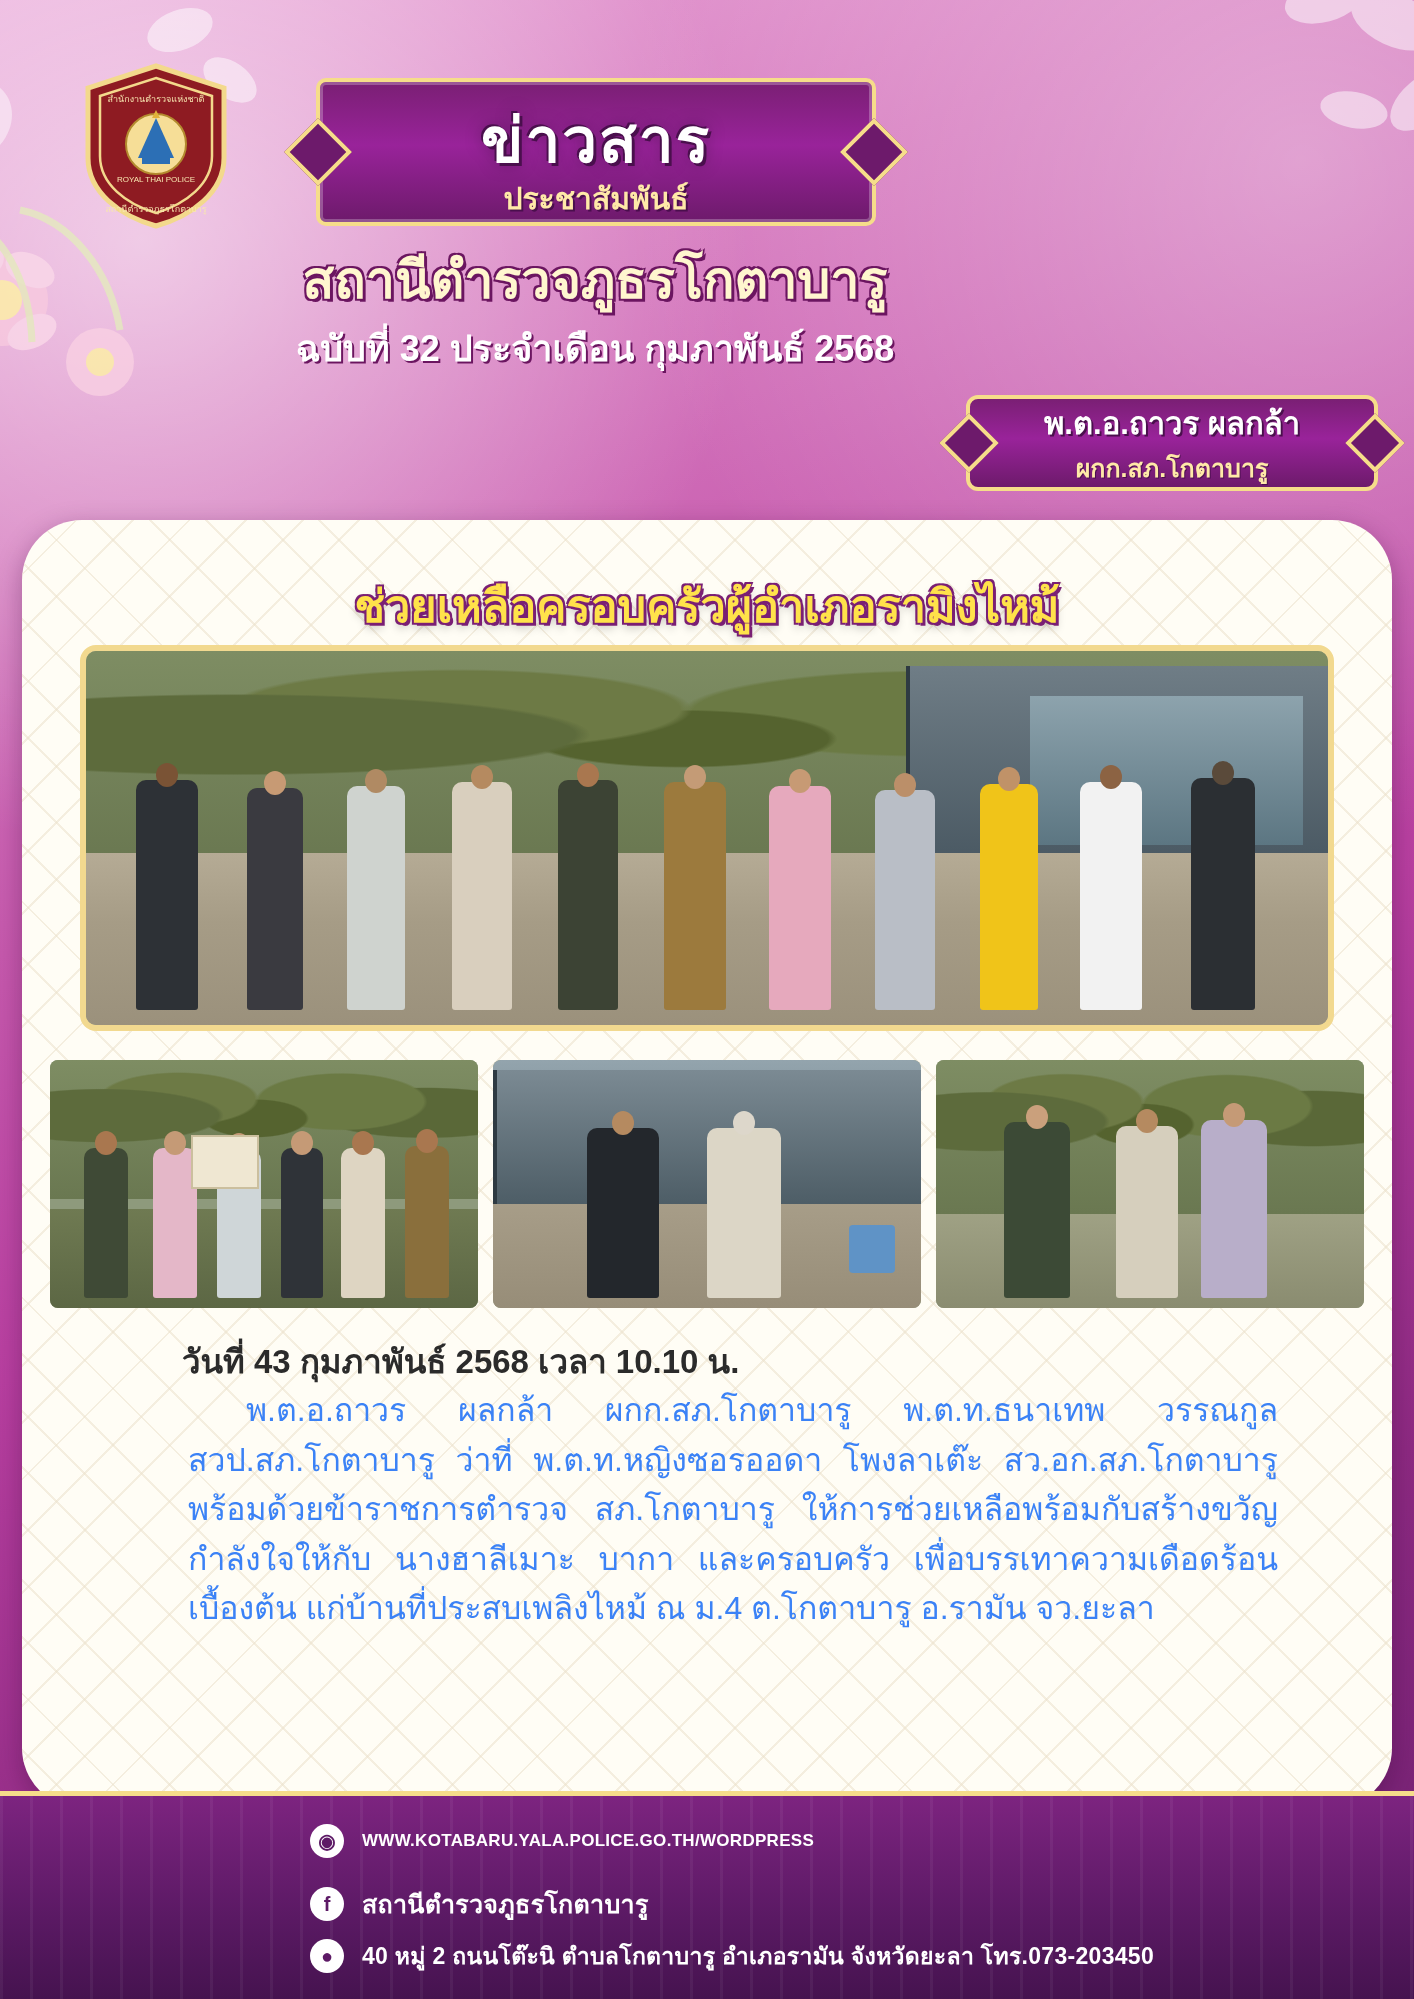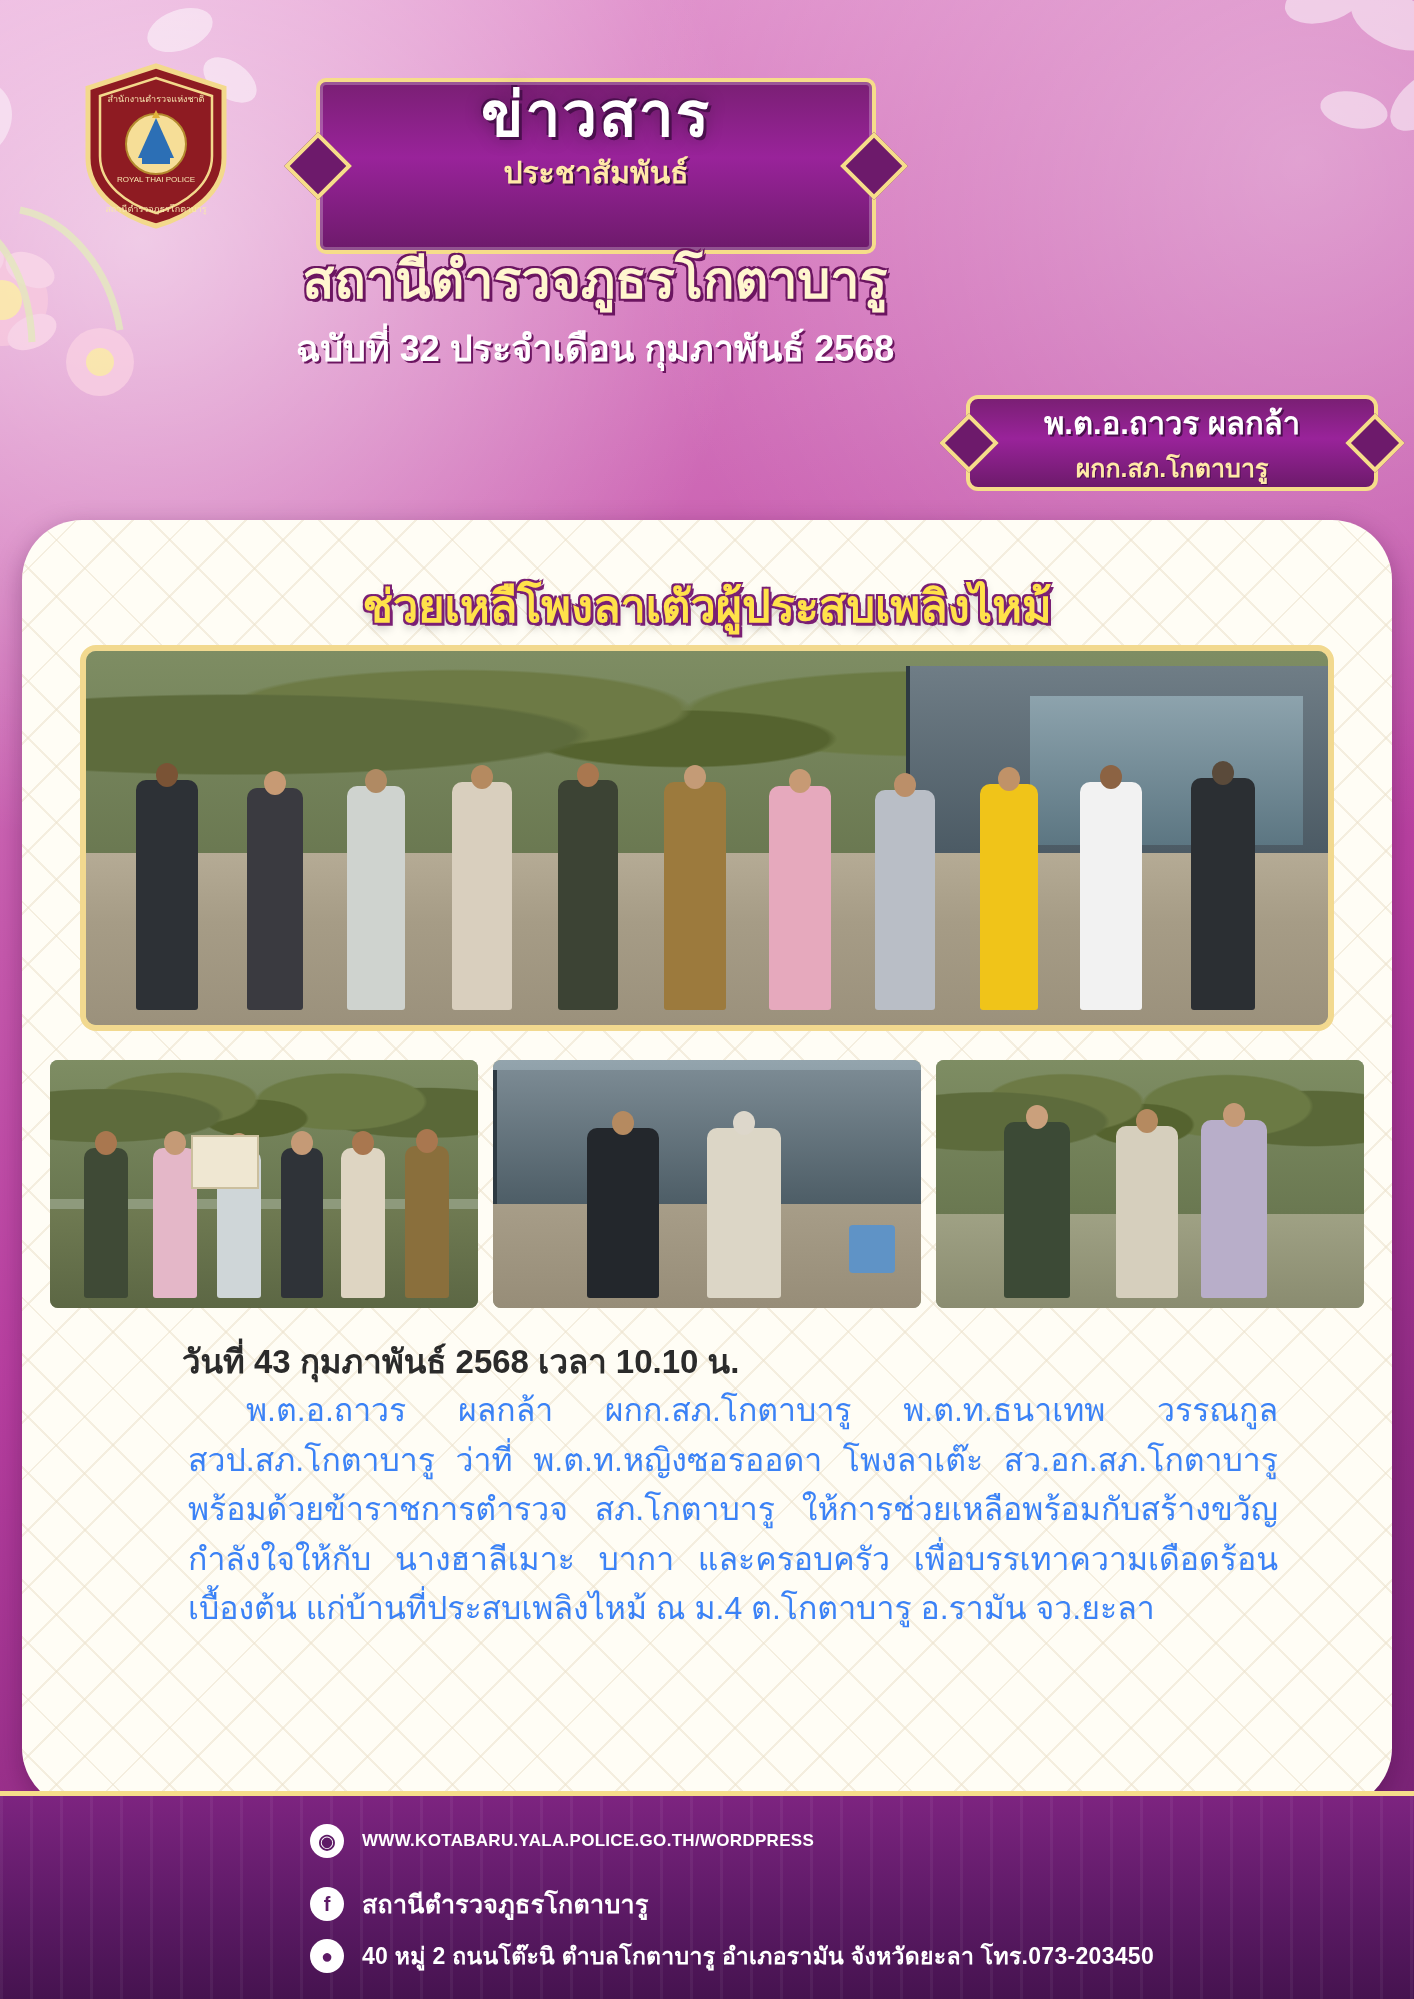--- a/index.html
+++ b/index.html
@@ -37,29 +37,29 @@
     height: 520px;
   }
   .crest {
     position: absolute;
     left: 80px; top: 62px;
     width: 152px; height: 168px;
   }
   .title-banner {
     position: absolute;
     left: 316px; top: 78px;
-    width: 560px; height: 176px;
+    width: 560px; height: 148px;
     background: linear-gradient(180deg,#7a1f74 0%, #99239a 45%, #6d1a6b 100%);
     border: 4px solid #f6dd8a;
     border-radius: 10px;
     box-shadow: 0 0 0 3px rgba(255,255,255,.25) inset;
     display: flex;
     flex-direction: column;
     align-items: center;
-    justify-content: flex-start;
+    justify-content: flex-end;
   }
   .title-banner::before, .title-banner::after {
     content: "";
     position: absolute;
     top: 50%;
     width: 40px; height: 40px;
     background: #6d1a6b;
     border: 4px solid #f6dd8a;
     transform: translateY(-50%) rotate(45deg);
   }
@@ -405,21 +405,21 @@
 
     <div class="name-plate">
       <div class="nm">พ.ต.อ.ถาวร ผลกล้า</div>
       <div class="rk">ผกก.สภ.โกตาบารู</div>
     </div>
   </div>
 
   <div class="card">
     <div class="card-inner">
 
-      <div class="headline">ช่วยเหลืโพงลาเตัวผู้ประสบเพลิงไหม้</div>
+      <div class="headline">ช่วยเหลือครอบครัวผู้อำเภอรามิงไหม้</div>
 
       <div class="photo-main">
         <div class="scene">
           <div class="veg"></div>
           <div class="bldg"></div>
           <div class="bldg2"></div>
           <div class="ground"></div>
 
           <div class="person" style="left:4%;width:62px;height:230px;background:#2d3136;">
               <span class="hd" style="background:#7a5335;"></span>

